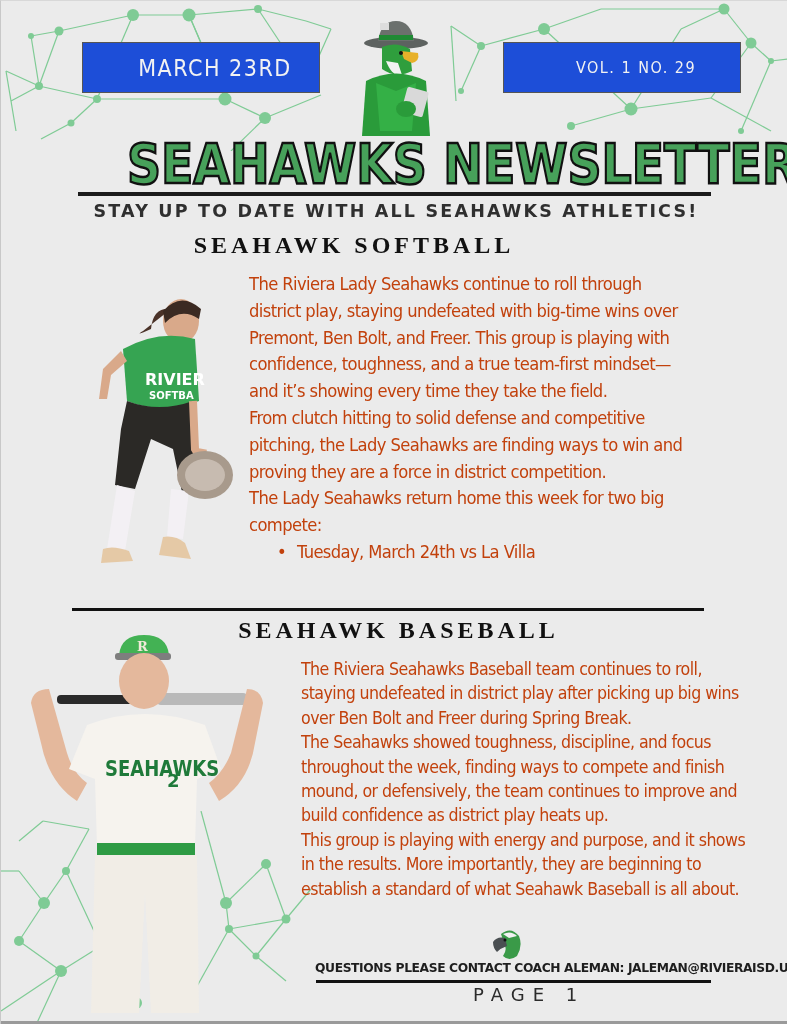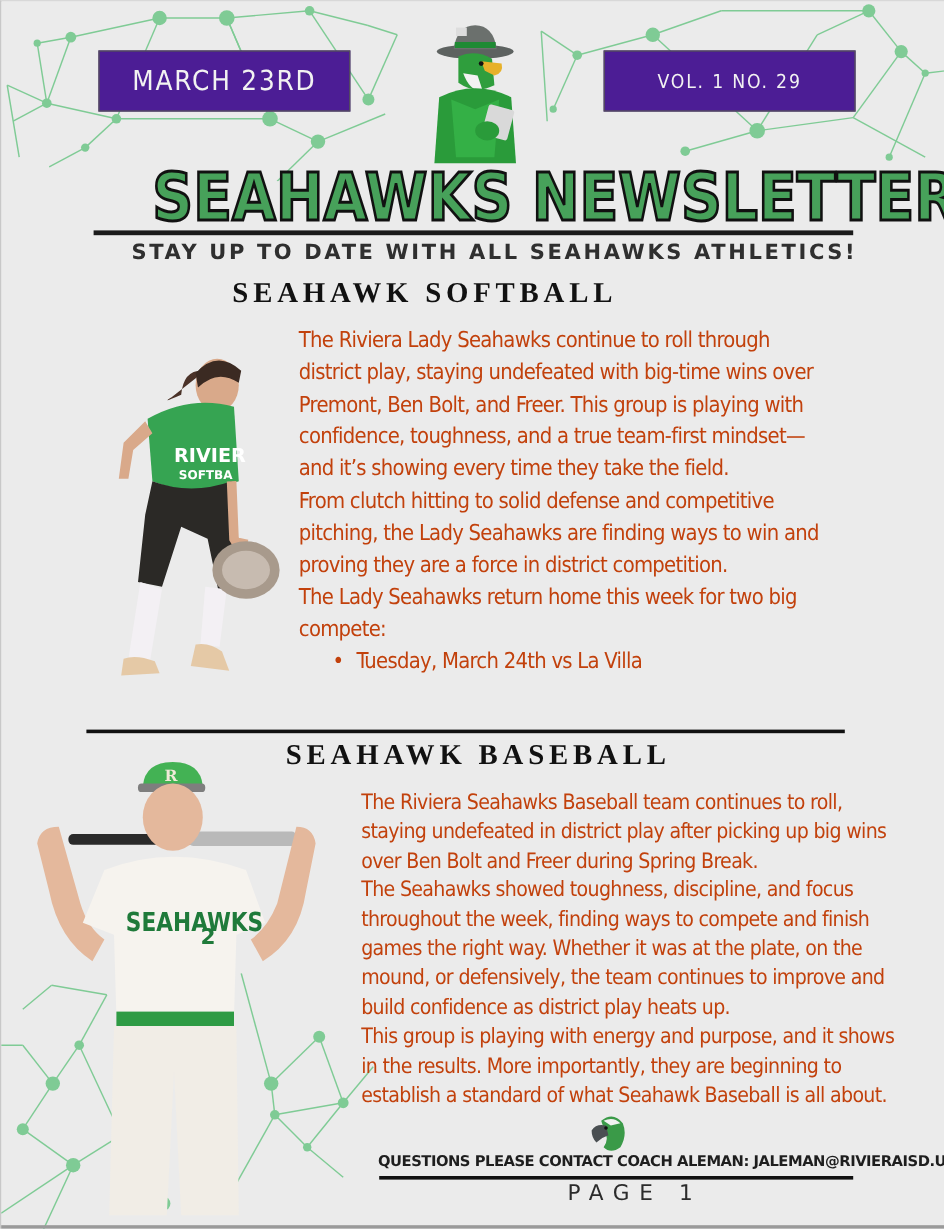--- a/index.html
+++ b/index.html
@@ -9,45 +9,46 @@
     position: relative;
     font-family: "DejaVu Sans Condensed", "DejaVu Sans", sans-serif;
     color: #2a2a2a;
   }
   .page { position: absolute; inset: 0; border-left: 1px solid #c8c8c8; border-top: 1px solid #d8d8d8; }
   .net { position: absolute; pointer-events: none; }
   .net line { stroke: #7fcb95; stroke-width: 1.2; }
   .net circle { fill: #7fcb95; }
 
   .tag-box {
-    position: absolute; background: #4c1d95; color: #f2f2f2;
+    position: absolute; background: #1d4ed8; color: #f2f2f2;
     border: 1px solid #555;
     font-family: "DejaVu Sans", sans-serif; font-stretch: condensed;
     font-size: 25px; letter-spacing: 1.5px;
     display: flex; align-items: center; justify-content: center;
     transform: scaleX(0.85);
+    padding-left: 28px;
   }
   .date-box { left: 81px; top: 41px; width: 208px; height: 49px; transform-origin: left; width: 245px; }
   .vol-box { left: 502px; top: 41px; width: 208px; height: 49px; }
   .vol-box { transform: none; font-size: 16px; }
   .date-box { transform: none; width: 208px; font-size: 23px; }
 
   .mascot { position: absolute; left: 345px; top: 10px; width: 100px; height: 130px; }
 
   .masthead {
     position: absolute; left: 82px; top: 133px; width: 628px; height: 60px;
     text-align: center; font-family: "DejaVu Sans", sans-serif; font-weight: 900;
     font-size: 55px; line-height: 60px; color: #47a15a;
     -webkit-text-stroke: 2.5px #111; letter-spacing: 0px;
     transform: scaleX(0.86); transform-origin: center;
     white-space: nowrap;
   }
   .masthead-rule { position: absolute; left: 77px; top: 191px; width: 633px; height: 4px; background: #1b1b1b; }
   .tagline {
-    position: absolute; left: 76px; top: 200px; width: 670px; text-align: center;
+    position: absolute; left: 60px; top: 200px; width: 670px; text-align: center;
     font-family: "DejaVu Sans", sans-serif; font-weight: bold; font-size: 17.5px;
     letter-spacing: 2.2px; color: #2f2f2f; white-space: nowrap;
   }
   .section-title {
     position: absolute; text-align: center; font-family: "Liberation Serif", "DejaVu Serif", serif;
     font-weight: bold; font-size: 24px; letter-spacing: 4px; color: #111; white-space: nowrap;
   }
   .softball-title { left: 0; width: 710px; top: 231px; margin-left: -2px; }
   .baseball-title { left: 0; width: 787px; top: 616px; margin-left: 4px; }
 
@@ -264,21 +265,20 @@
     <rect x="70" y="210" width="98" height="12" fill="#2e9b44"></rect>
     <path d="M68 222 L170 222 L172 380 L124 380 L118 260 L112 380 L64 380 Z" fill="#f1ede6"></path>
   </svg>
 
   <div class="body-text baseball-text">
     <p>The Riviera Seahawks Baseball team continues to roll,</p>
     <p>staying undefeated in district play after picking up big wins</p>
     <p>over Ben Bolt and Freer during Spring Break.</p>
     <p>The Seahawks showed toughness, discipline, and focus</p>
     <p>throughout the week, finding ways to compete and finish</p>
-    <p>games the right way. Whether it was at the plate, on the</p>
     <p>mound, or defensively, the team continues to improve and</p>
     <p>build confidence as district play heats up.</p>
     <p>This group is playing with energy and purpose, and it shows</p>
     <p>in the results. More importantly, they are beginning to</p>
     <p>establish a standard of what Seahawk Baseball is all about.</p>
   </div>
 
   <svg class="footer-logo" viewBox="0 0 32 34">
     <path d="M10 6 Q20 -2 28 8 Q32 18 26 28 Q18 34 12 28 Q16 22 14 18 Z" fill="#3a9a48"></path>
     <path d="M12 6 Q20 2 26 8 L18 10 Z" fill="#f2f2f2"></path>

